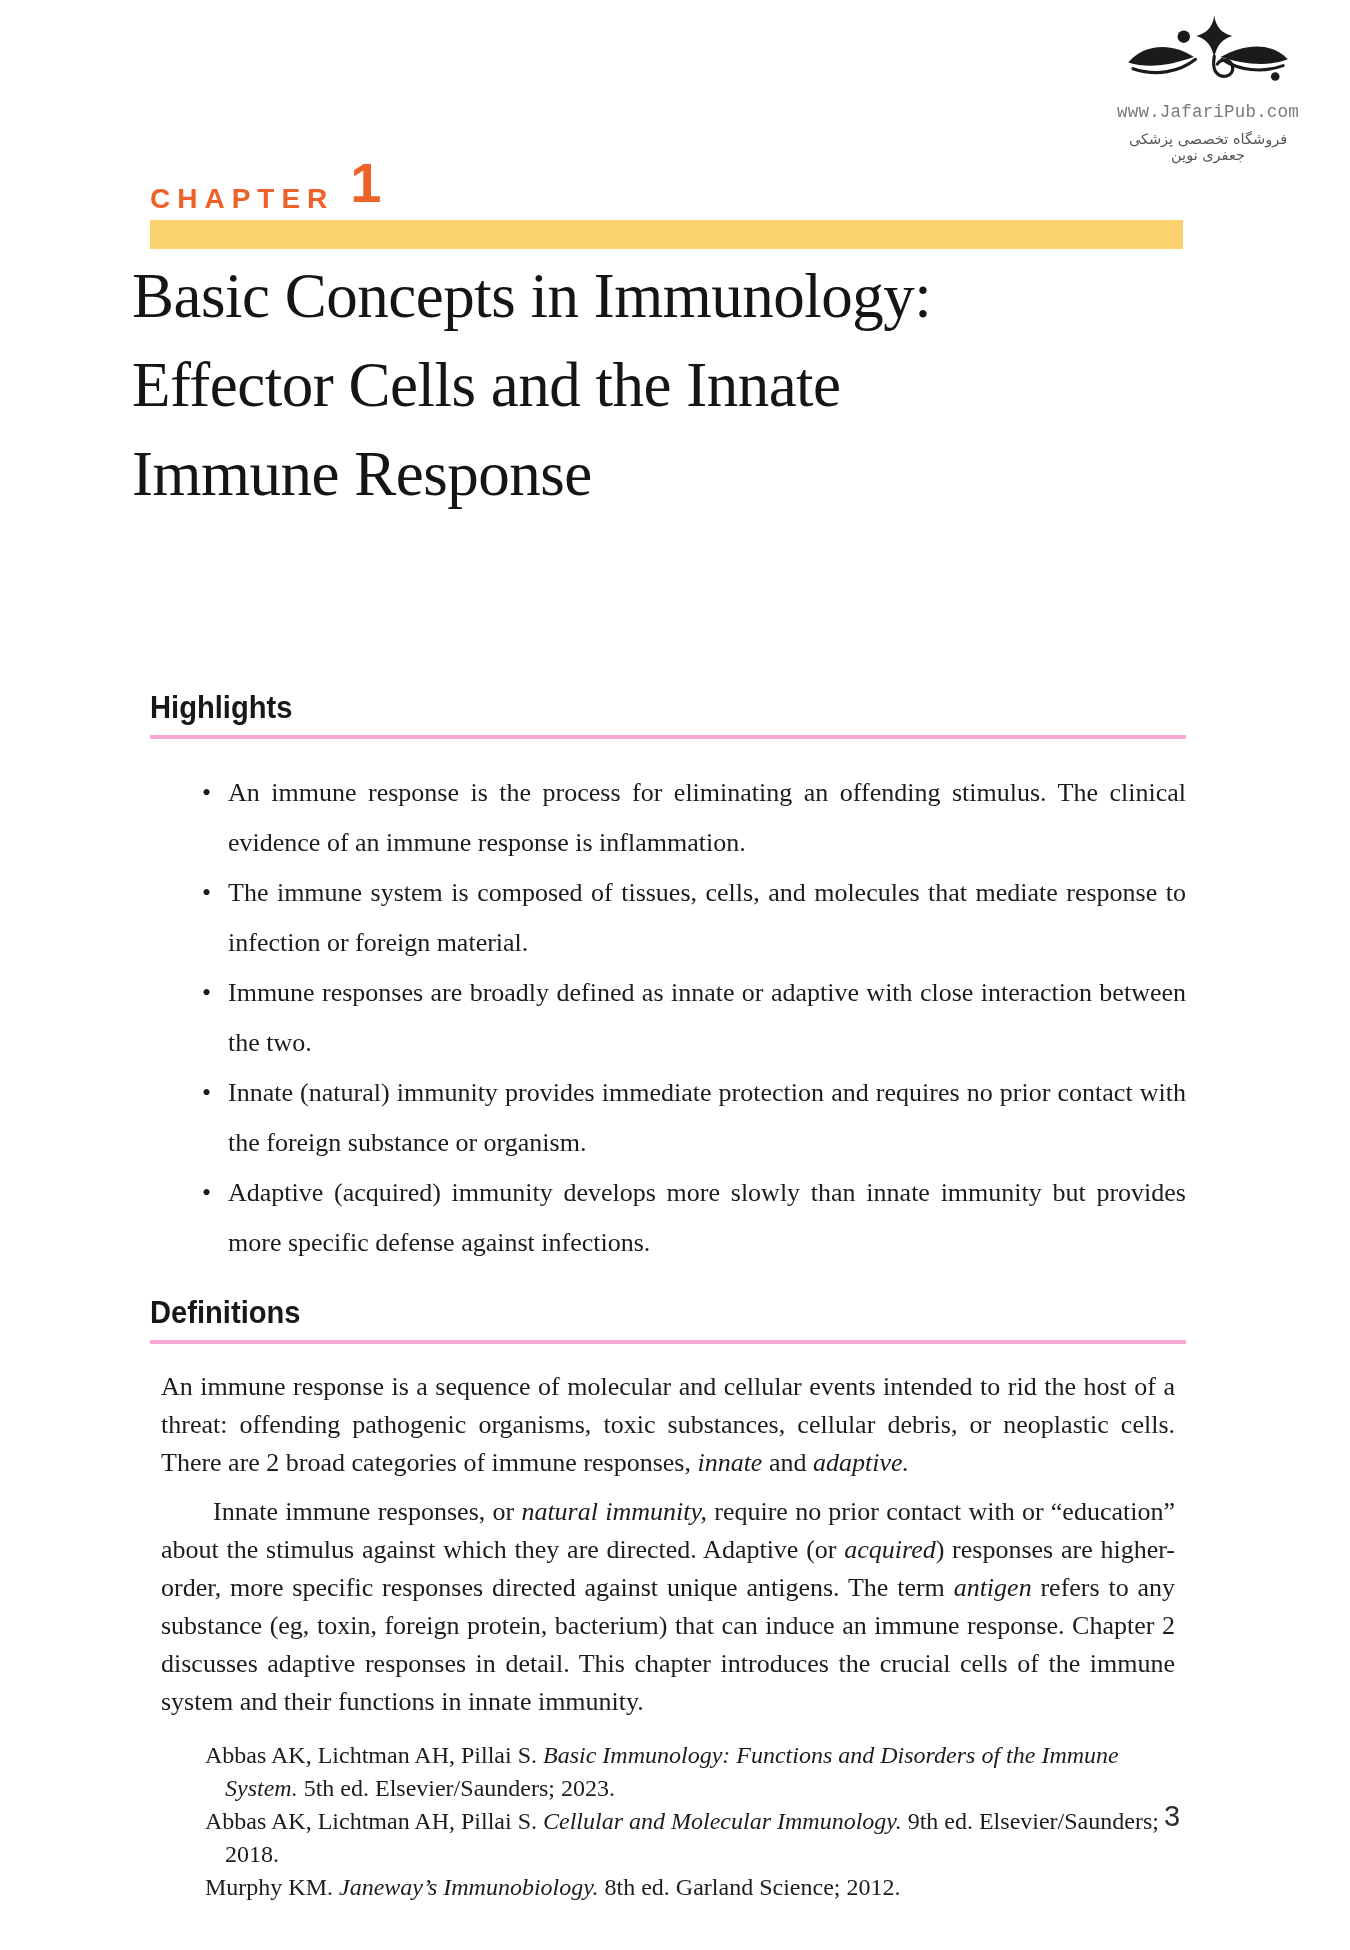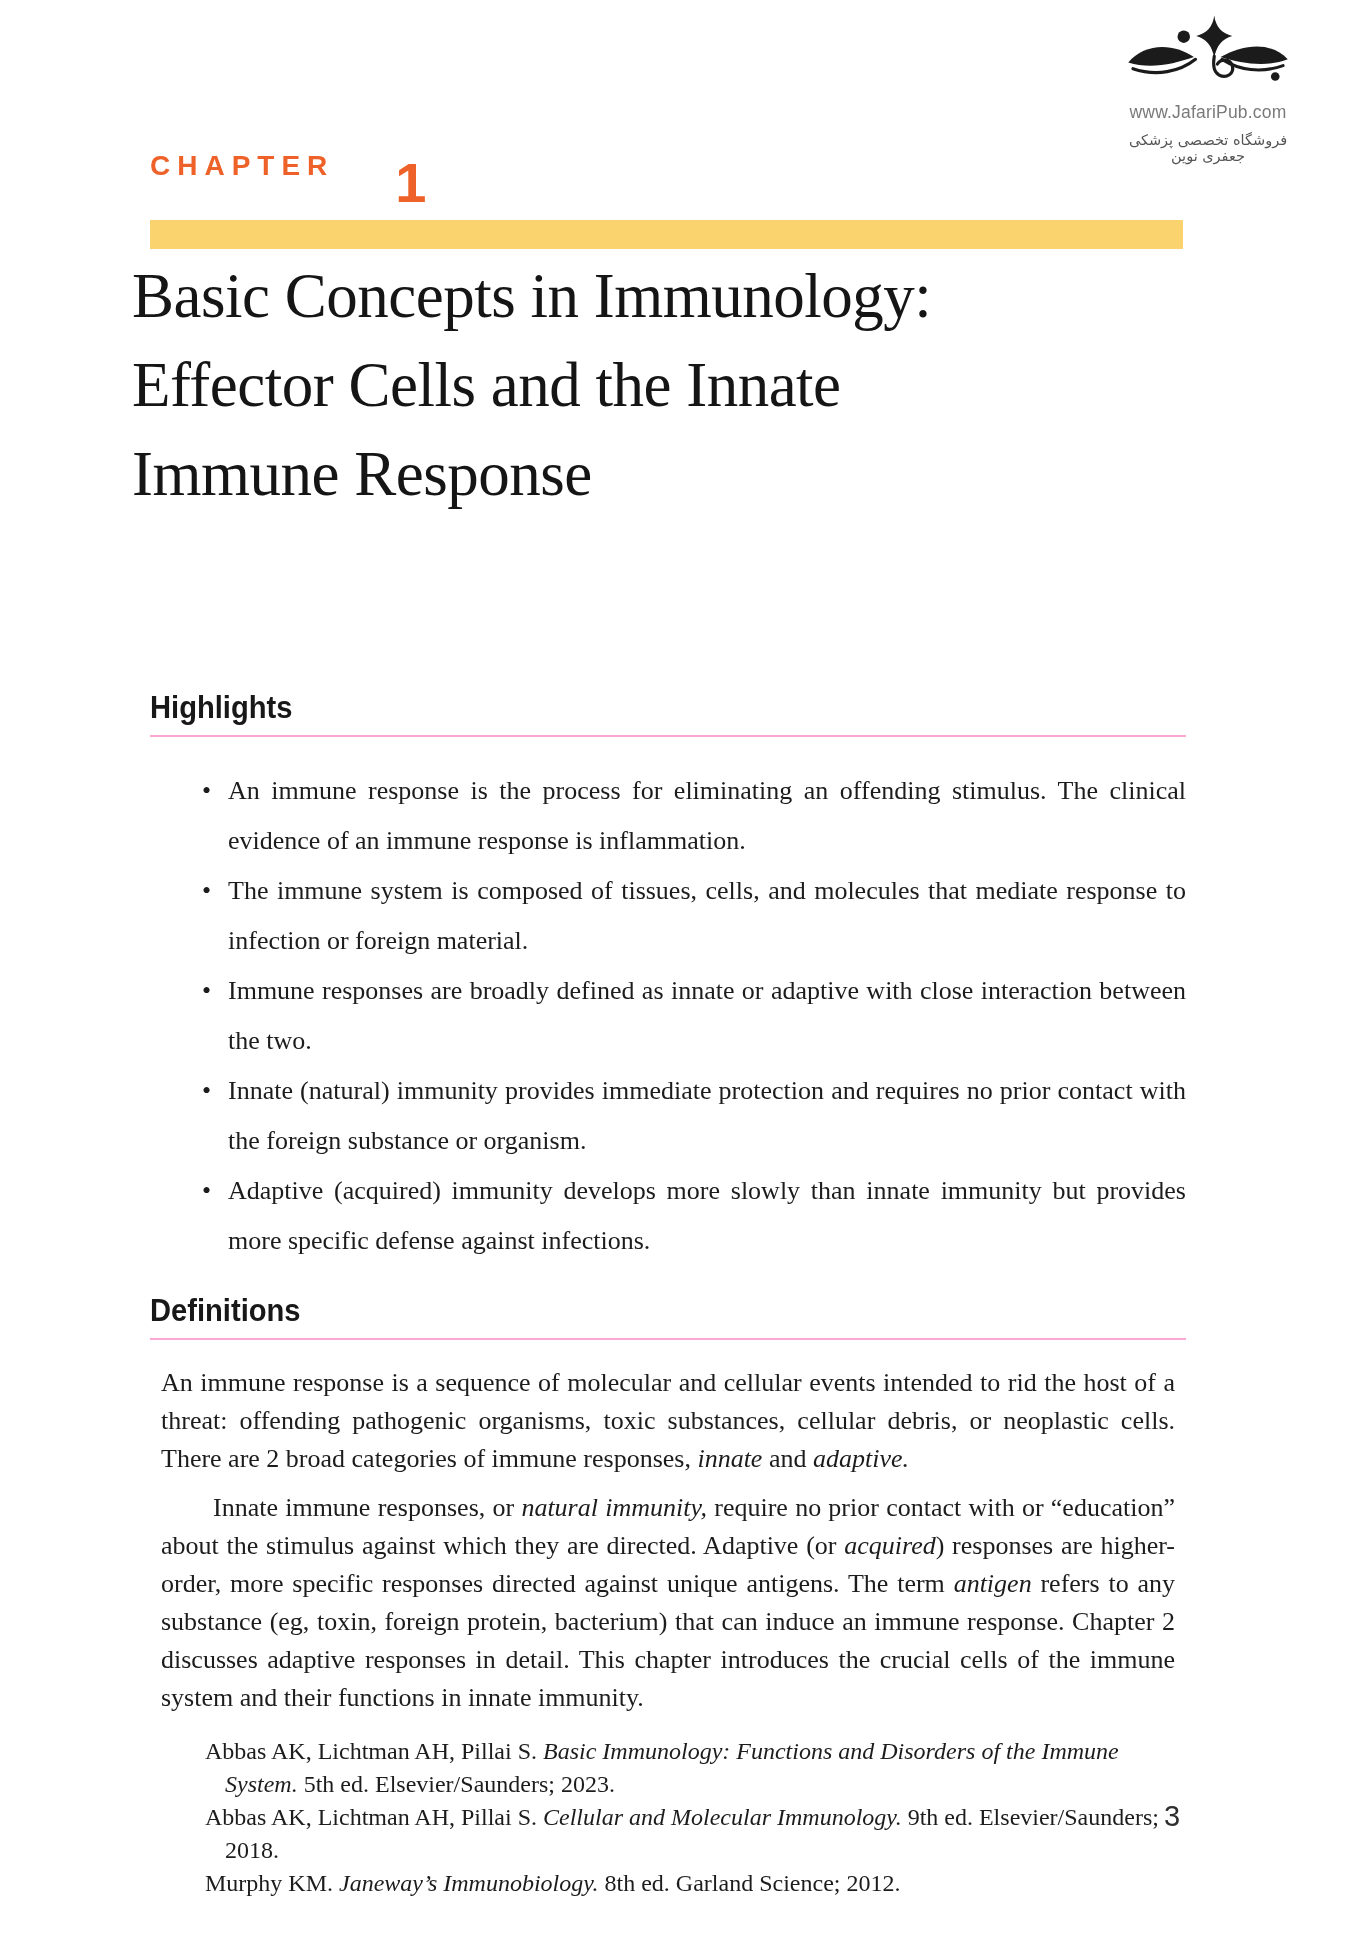--- a/index.html
+++ b/index.html
@@ -15,41 +15,40 @@
 
   
   .brand{
     position:absolute;
     left:1108px;top:14px;
     width:200px;
     text-align:center;
   }
   .brand svg{display:block;margin:0 auto;}
   .brand-site{
-    font-family:Liberation Sans, sans-serif;
+    font-family:Liberation Mono, monospace;
     font-size:17.5px;
     color:var(--brand-gray,#7a7a7a);
     margin-top:2px;
     letter-spacing:.2px;
   }
   .brand-tagline{
     direction:rtl;
     font-family:"DejaVu Sans", sans-serif;
     font-size:14.5px;
     color:#555;
     margin-top:9px;
   }
 
   
   .chapter-head{
     position:absolute;
     left:150px;top:150px;
     display:flex;
-    align-items:flex-start;
-    gap:45px;
+    align-items:flex-end;
   }
   .chapter-label{
     font-family:"Liberation Sans", sans-serif;
     font-weight:bold;
     font-size:28px;
     letter-spacing:7px;
     color:var(--accent,#ee6128);
   }
   .chapter-number{
     font-family:"Liberation Sans", sans-serif;
@@ -80,21 +79,21 @@
     position:absolute;
     left:150px;top:690px;
     width:1036px;
   }
   h2.sect{
     margin:0;
     font-family:"Liberation Sans", sans-serif;
     font-size:31px;
     font-weight:bold;
     color:#181818;
-    border-bottom:2px solid #f9a8d4;
+    border-bottom:4px solid #f9a8d4;
     padding-bottom:9px;
   }
   h2.sect .squeeze{display:inline-block;transform:scaleX(.94);transform-origin:left center;}
   h2.defs{margin-top:27px;}
 
   ul.hl{
     list-style:none;
     margin:29px 0 0 0;
     padding:0;
   }

